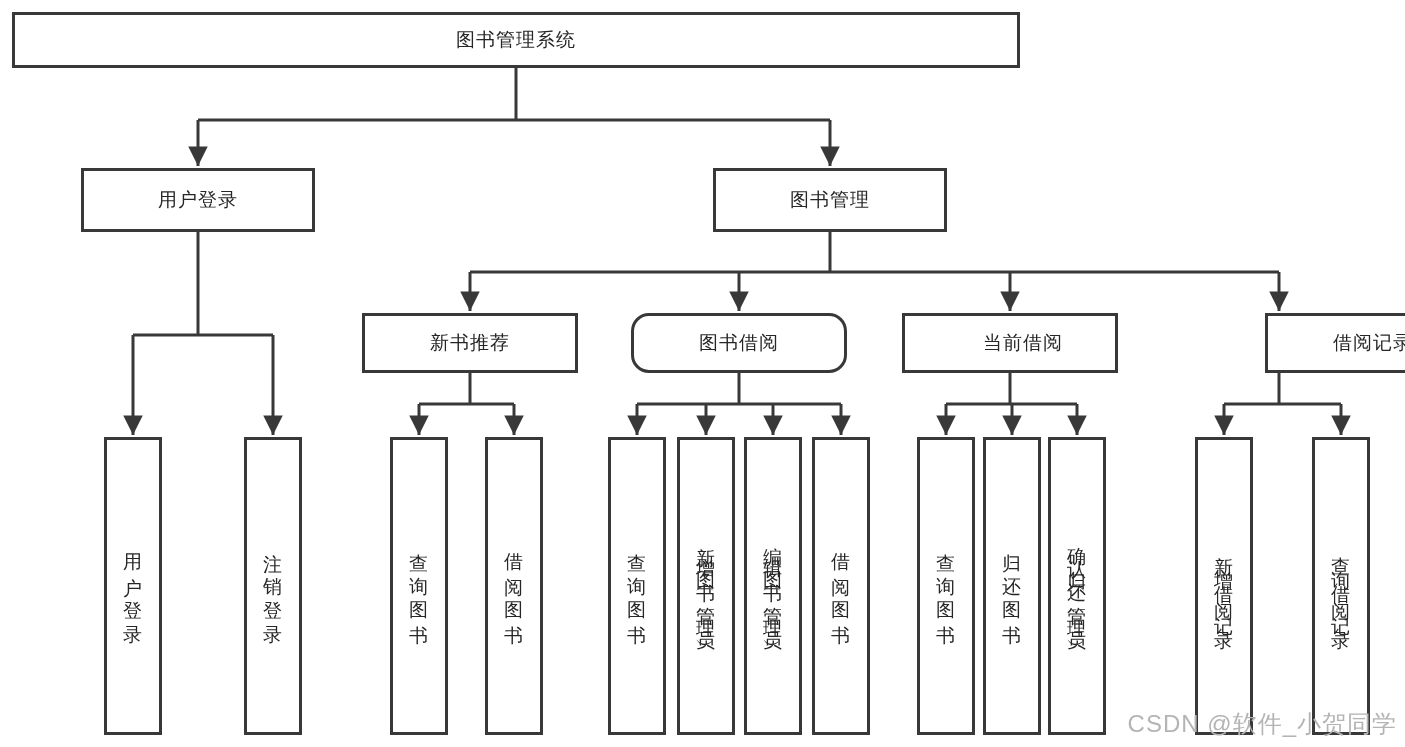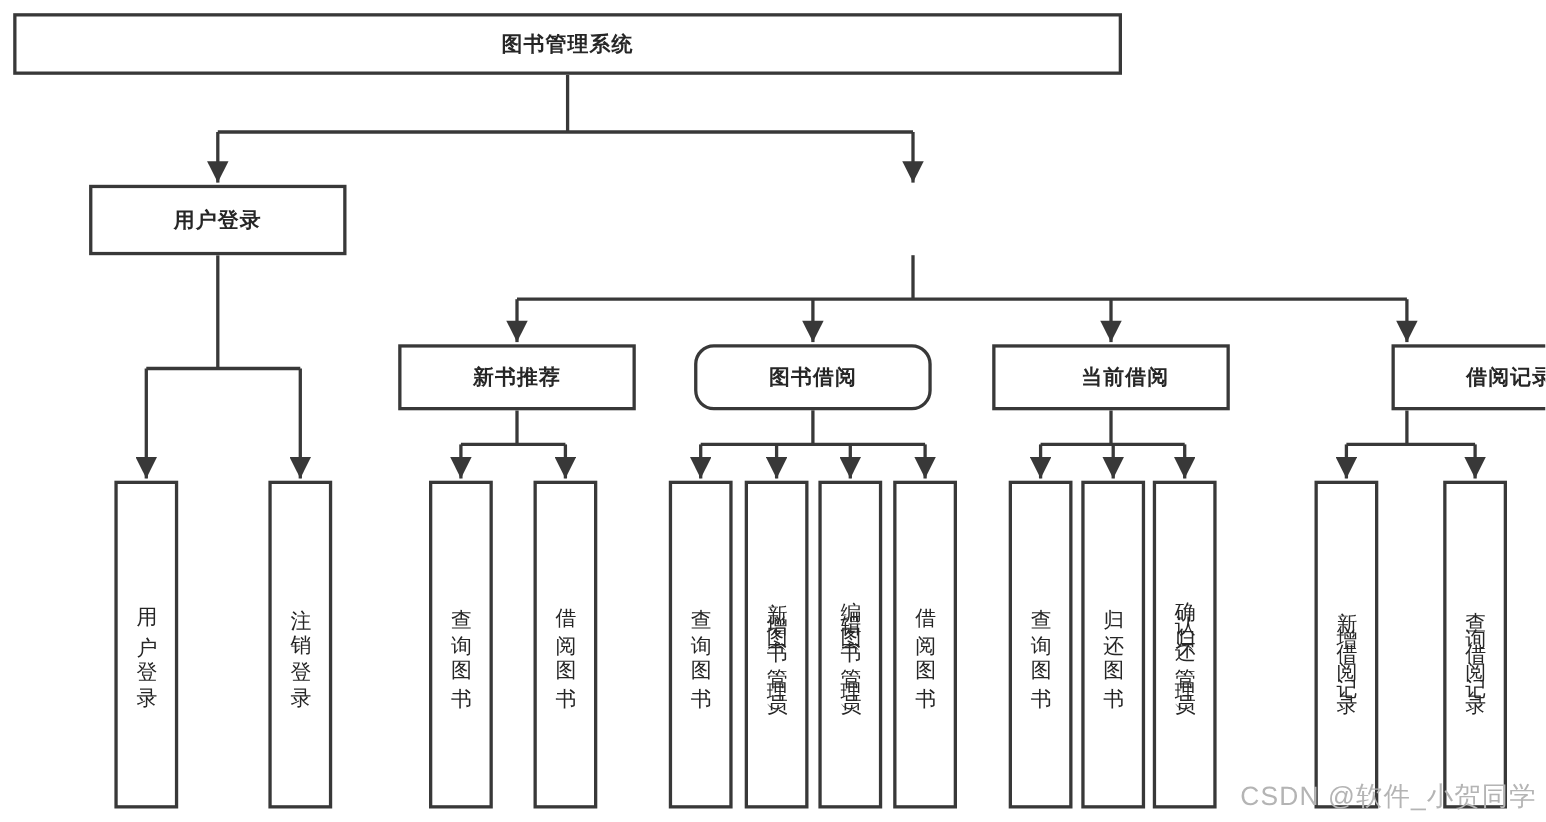--- a/index.html
+++ b/index.html
@@ -7,21 +7,21 @@
     position:relative;width:1405px;height:747px;background:var(--background,#fff);
     font-family:"Liberation Sans","DejaVu Sans",sans-serif;overflow:hidden;
   }
   .connectors{position:absolute;left:0;top:0;z-index:1;pointer-events:none;}
   .connectors path.line{fill:none;stroke:var(--line,#383838);stroke-width:3;}
   .node{
     position:absolute;box-sizing:border-box;border:3px solid var(--line,#383838);
     background:#fff;display:flex;align-items:center;justify-content:center;
     color:var(--text,#262626);z-index:2;
   }
-  .hlabel{font-size:19px;letter-spacing:1px;white-space:nowrap;font-weight:bold;}
+  .hlabel{font-size:19px;letter-spacing:1px;white-space:nowrap;}
   .leaf{width:58px;height:298px;top:437px;}
   .vtext{
     writing-mode:vertical-rl;text-orientation:mixed;font-size:19px;line-height:1;
     white-space:nowrap;
   }
   .lvl2{top:168px;height:64px;width:234px;}
   .lvl3{top:313px;height:60px;width:216px;}
   .watermark{
     position:absolute;right:8px;bottom:7px;z-index:5;font-size:24px;
     color:var(--watermark,#b4b4b4);letter-spacing:1px;white-space:nowrap;
@@ -80,20 +80,23 @@
     <path class="line" d="M1341,404 V435" marker-end="url(#arr)"></path>
   </svg>
 
   <div class="node" style="left:12px;top:12px;width:1008px;height:56px;">
     <span class="hlabel">图书管理系统</span>
   </div>
 
   <div class="node lvl2" style="left:81px;">
     <span class="hlabel">用户登录</span>
   </div>
+  <div class="node lvl2" style="left:713px;">
+    <span class="hlabel">图书管理</span>
+  </div>
 
   <div class="node lvl3" style="left:362px;">
     <span class="hlabel">新书推荐</span>
   </div>
   <div class="node lvl3" style="left:631px;border-radius:18px;">
     <span class="hlabel">图书借阅</span>
   </div>
   <div class="node lvl3" style="left:902px;padding-left:26px;">
     <span class="hlabel">当前借阅</span>
   </div>

